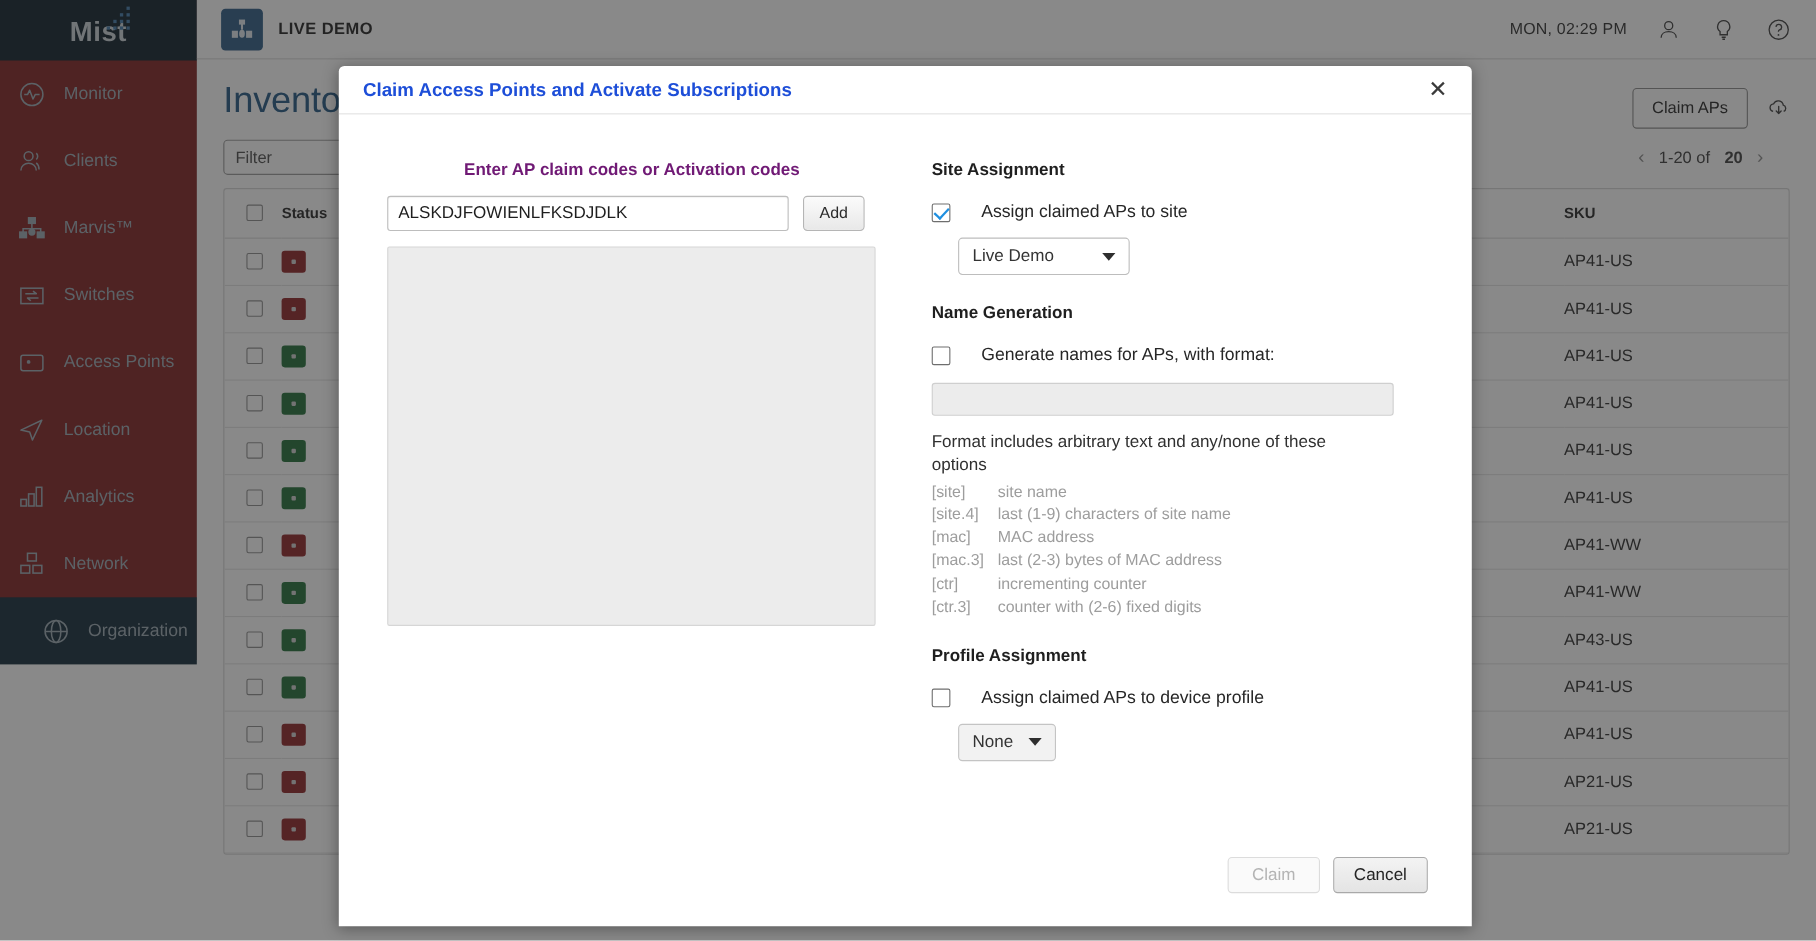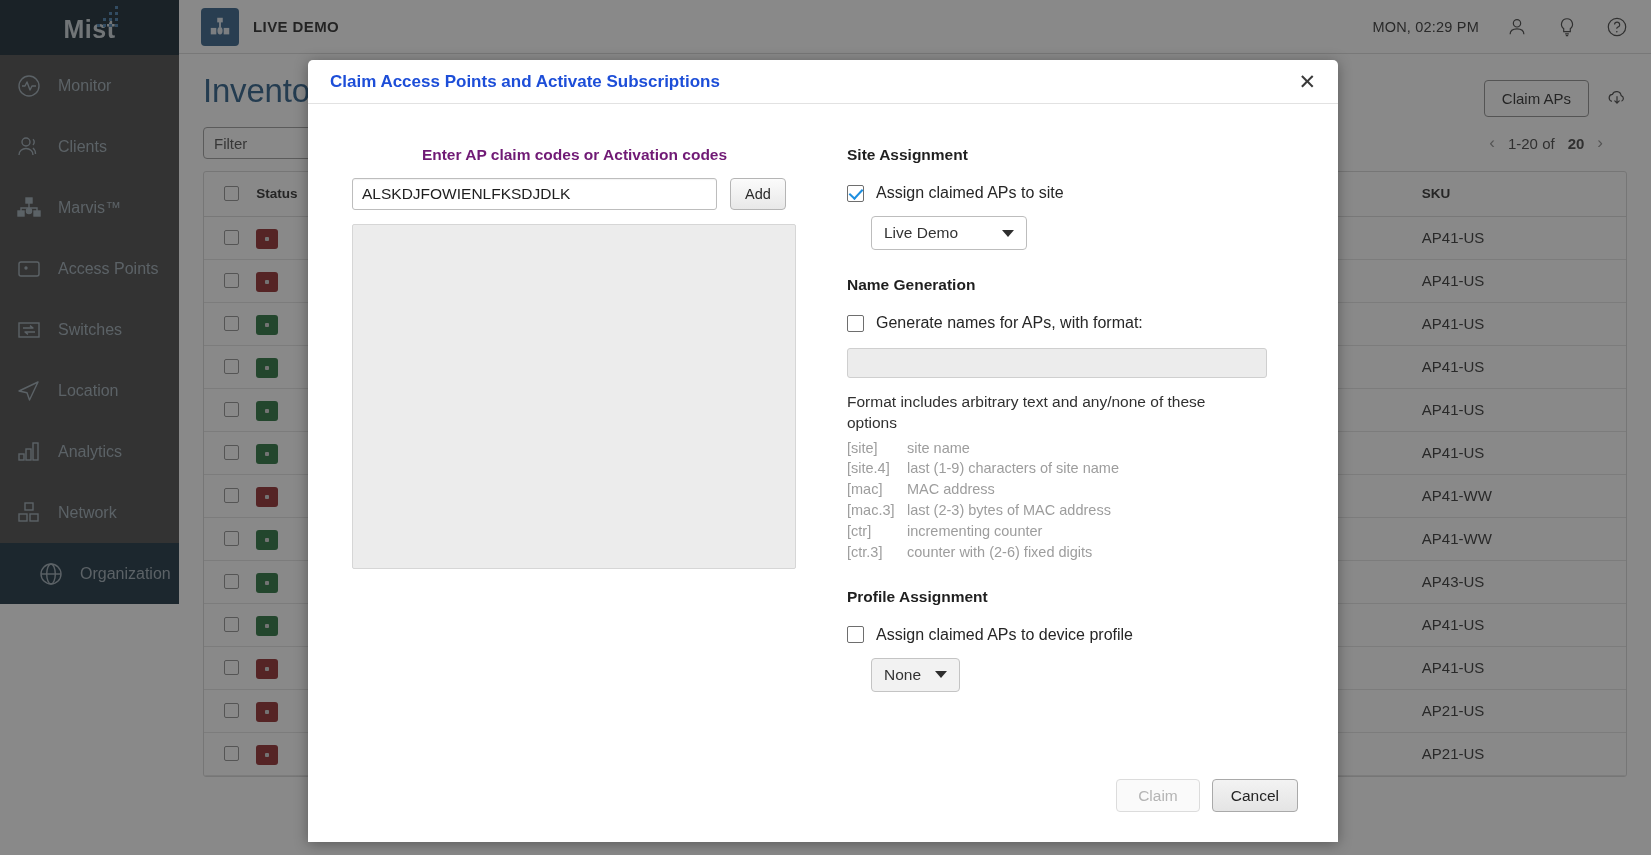--- a/index.html
+++ b/index.html
@@ -12,21 +12,21 @@
 
   
   #app {
     position: absolute; inset: 0;
     display: flex;
   }
 
   
   .sidebar {
     width: 179px; height: 600px;
-    background: #404040;
+    background: #7f1d1d;
     flex: 0 0 179px;
     position: relative;
   }
   .brand {
     height: 55px;
     background: #0b1c27;
     display: flex; align-items: center; justify-content: center;
     position: relative;
   }
   .brand-text {
@@ -143,21 +143,21 @@
     height: 32px; padding: 0 14px; border: 1px solid #b5b5b5; border-radius: 4px;
     background: linear-gradient(#fbfbfb,#e8e8e8); font-size: 14.5px; color: #2a2a2a;
     font-family: inherit;
   }
   .code-list {
     margin-top: 14px; width: 444px; height: 345px;
     background: #ececec; border: 1px solid #d6d6d6; border-radius: 2px;
   }
 
   .section-title { font-size: 15.5px; font-weight: bold; color: #1f1f1f; }
-  .check-row { display: flex; align-items: center; gap: 12px; margin-top: 20px; }
+  .check-row { display: flex; align-items: center; gap: 28px; margin-top: 20px; }
   .chk { width: 17px; height: 17px; border: 1px solid #6e6e6e; border-radius: 2px; background: #fff; flex: 0 0 17px; position: relative; }
   .chk.on::after {
     content: ""; position: absolute; left: 4px; top: 0px; width: 6px; height: 11px;
     border: solid #1e8fe0; border-width: 0 2.2px 2.2px 0; transform: rotate(43deg);
   }
   .check-label { font-size: 16px; color: #262626; }
 
   .select {
     margin-top: 14px; margin-left: 24px; height: 34px; border: 1px solid #bdbdbd; border-radius: 4px;
     background: #fff; display: inline-flex; align-items: center; padding: 0 12px;
@@ -239,35 +239,35 @@
           <rect x="2" y="16" width="6" height="5" fill="#9aa8b2"></rect>
             <rect x="18" y="16" width="6" height="5" fill="#9aa8b2"></rect>
         </svg>
         </span>
       <span>Marvis™</span>
     </div>
 
     <div class="nav-item">
       <span class="nav-ico">
         <svg width="26" height="26" viewBox="0 0 26 26" fill="none" stroke="#9aa8b2" stroke-width="1.4">
+          <rect x="3" y="6" width="20" height="14"></rect>
+            <path d="M7 11h10l-3-2.4M19 15H9l3 2.4" stroke-linejoin="round"></path>
+        </svg>
+        </span>
+      <span>Switches</span>
+    </div>
+
+    <div class="nav-item">
+      <span class="nav-ico">
+        <svg width="26" height="26" viewBox="0 0 26 26" fill="none" stroke="#9aa8b2" stroke-width="1.4">
           <rect x="3" y="6" width="20" height="14" rx="2"></rect>
             <circle cx="10" cy="12" r="1.7" fill="#9aa8b2" stroke="none"></circle>
         </svg>
         </span>
       <span>Access Points</span>
-    </div>
-
-    <div class="nav-item">
-      <span class="nav-ico">
-        <svg width="26" height="26" viewBox="0 0 26 26" fill="none" stroke="#9aa8b2" stroke-width="1.4">
-          <rect x="3" y="6" width="20" height="14"></rect>
-            <path d="M7 11h10l-3-2.4M19 15H9l3 2.4" stroke-linejoin="round"></path>
-        </svg>
-        </span>
-      <span>Switches</span>
     </div>
 
     <div class="nav-item">
       <span class="nav-ico">
         <svg width="26" height="26" viewBox="0 0 26 26" fill="none" stroke="#9aa8b2" stroke-width="1.4">
           <path d="M22 4L3 13l8 1.8L13.5 22z" stroke-linejoin="round"></path>
         </svg>
         </span>
       <span>Location</span>
     </div>

